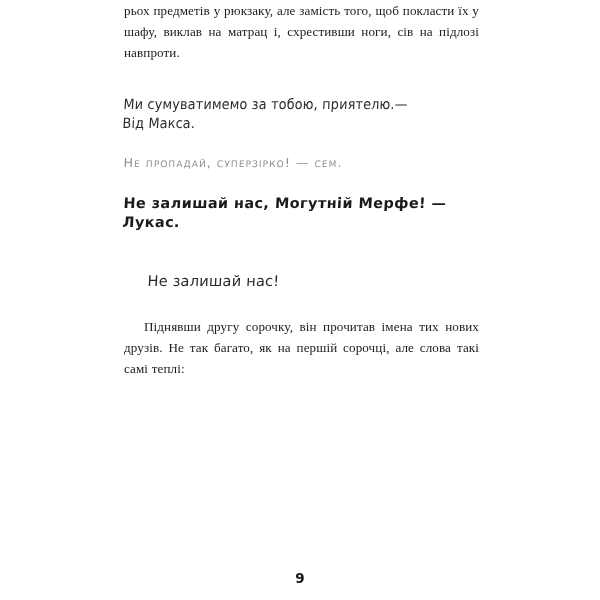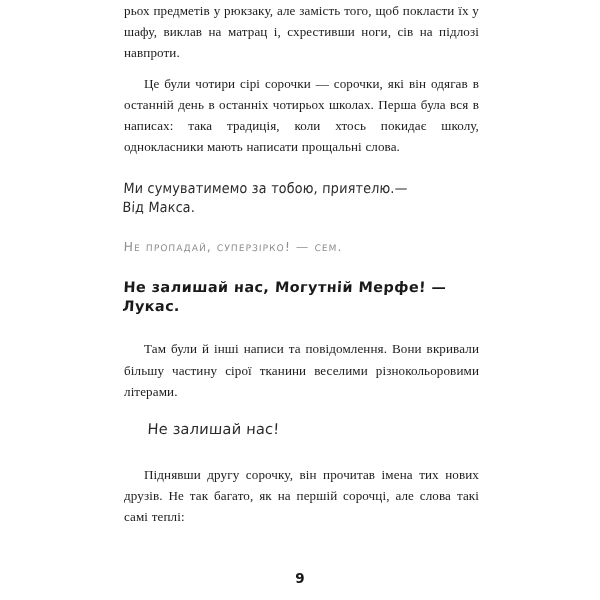--- a/index.html
+++ b/index.html
@@ -118,38 +118,36 @@
 <body>
 
 <div id="page">
 
   <div id="text-column">
 
     <p class="body-par">рьох предметів у рюкзаку, але замість того, щоб покласти їх у шафу, виклав на матрац і, схрестивши ноги, сів на підлозі навпроти.</p>
 
     <div class="par-spacer-sm"></div>
 
-    <p class="body-par indent">Це були чотири сірі сорочки — сорочки, які він одягав в останній день в останніх чотирьох школах. Перша була вся в написах: така традиція, коли хтось покидає школу, однокласники мають написати прощальні слова.</p>
 
     <div class="par-spacer-lg"></div>
 
     <div class="hand-block hand-script">Ми сумуватимемо за тобою, приятелю.—
 Від Макса.</div>
 
     <div class="par-spacer-lg"></div>
 
     <div class="hand-block hand-caps">Не пропадай, суперзірко! — Сем.</div>
 
     <div class="par-spacer-lg"></div>
 
     <div class="hand-block hand-bold">Не залишай нас, Могутній Мерфе! — Лукас.</div>
 
     <div class="par-spacer-lg"></div>
 
-    <p class="body-par indent">Там були й інші написи та повідомлення. Вони вкривали більшу частину сірої тканини веселими різнокольоровими літерами.</p>
 
     <div class="par-spacer-md"></div>
 
     <div class="hand-block hand-indented">Не залишай нас!</div>
 
     <div class="par-spacer-md"></div>
 
 
     <div class="par-spacer-sm"></div>
 

